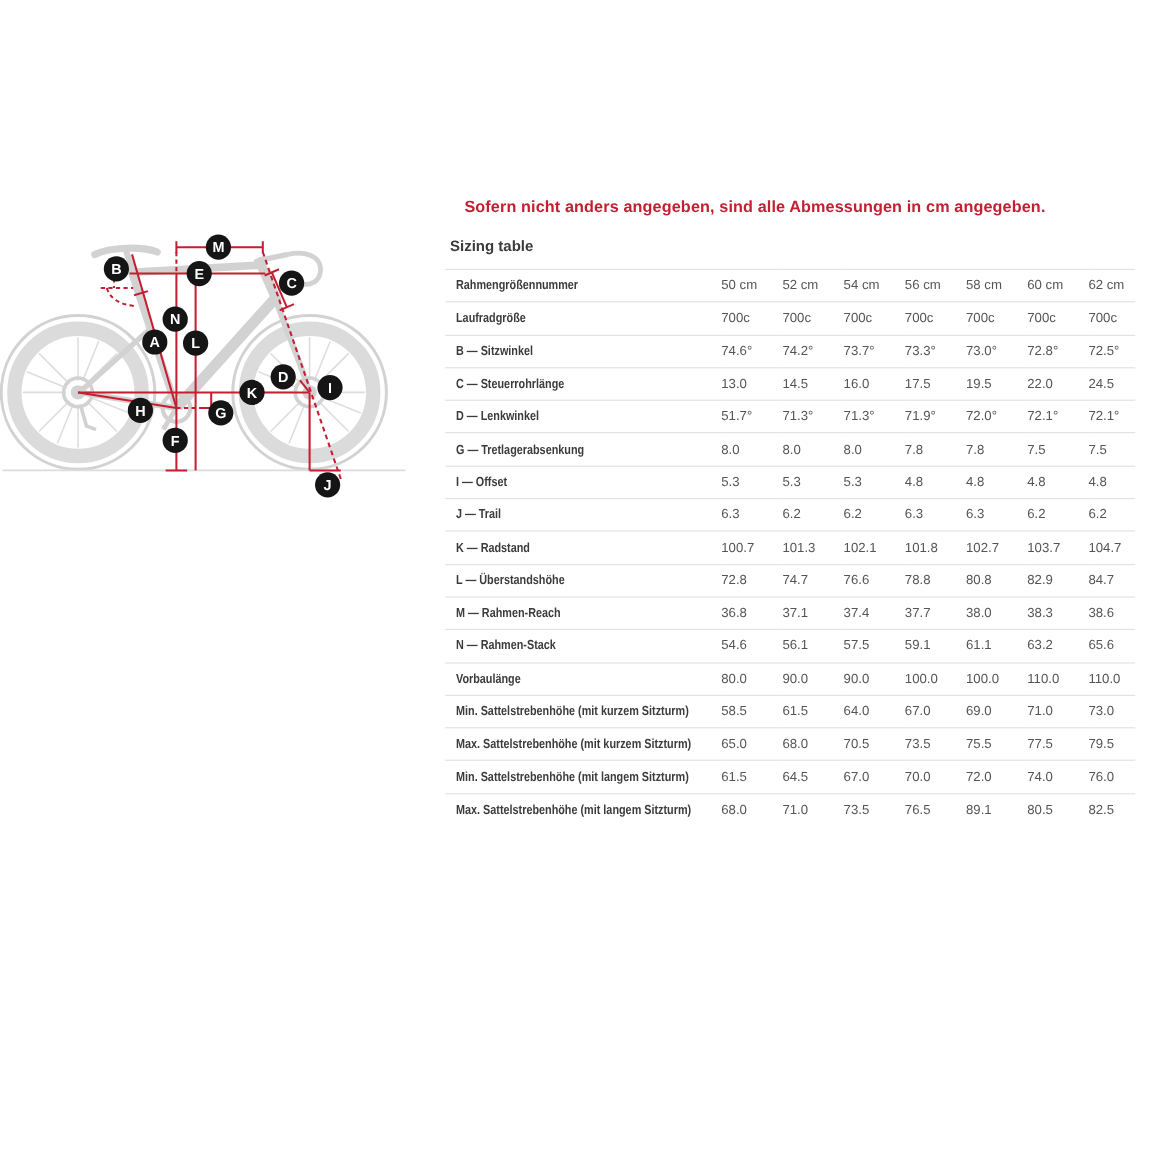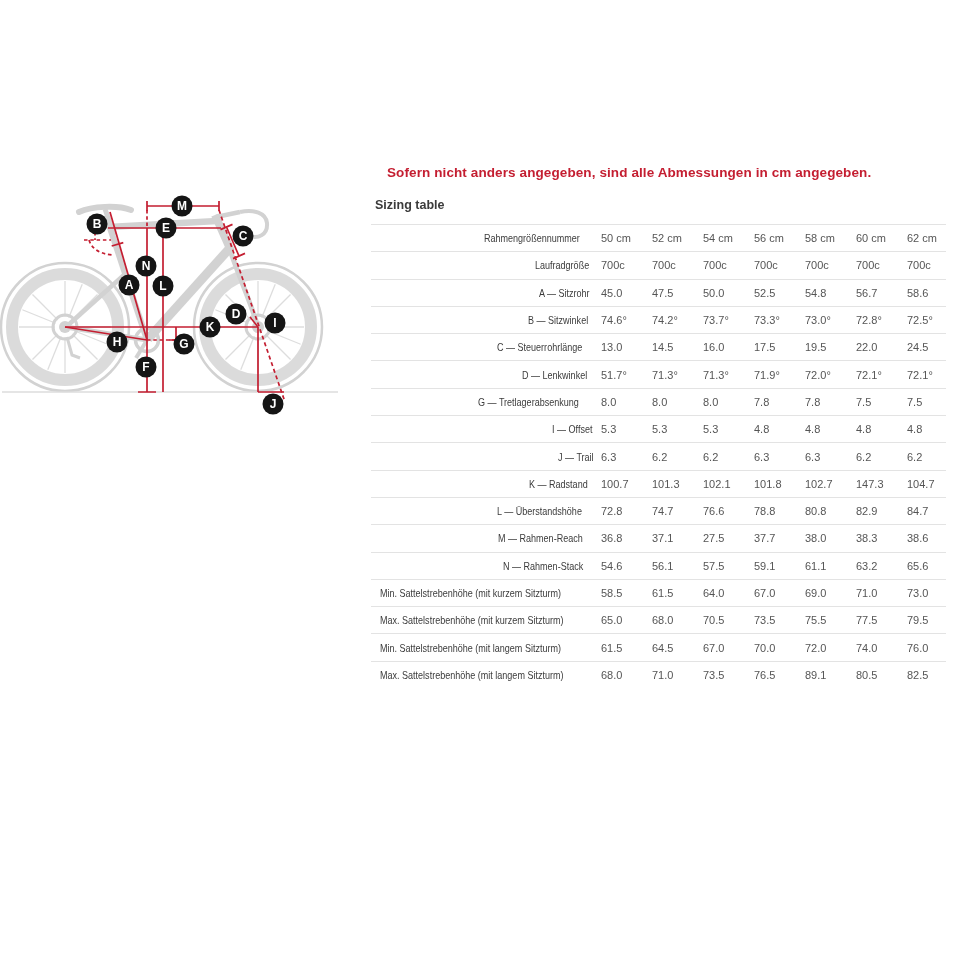--- a/index.html
+++ b/index.html
@@ -6,21 +6,21 @@
   #page{position:relative;width:960px;height:960px;background:#fff;overflow:hidden;
         font-family:"Liberation Sans",sans-serif;}
   .note{position:absolute;left:387px;top:165px;margin:0;font-size:13.5px;font-weight:bold;
         color:var(--accent);letter-spacing:0.1px;}
   .sizing-title{position:absolute;left:375px;top:198px;margin:0;font-size:12.5px;font-weight:bold;
         color:var(--label);text-align:right;}
   table#sizing-table{position:absolute;left:371px;top:224px;width:575px;border-collapse:collapse;
         table-layout:fixed;border-top:1px solid var(--border);}
   #sizing-table th,#sizing-table td{height:26.3px;padding:0;border-bottom:1px solid var(--border);
         text-align:left;vertical-align:middle;font-size:11px;}
-  #sizing-table th{font-weight:normal;color:var(--label);padding-left:9px;text-align:right;}
+  #sizing-table th{font-weight:bold;color:var(--label);padding-left:9px;}
   #sizing-table td{color:var(--value);font-weight:normal;}
   #sizing-table tr:last-child th,#sizing-table tr:last-child td{border-bottom:none;}
   .lbl{display:inline-block;white-space:nowrap;transform:scaleX(0.82);transform-origin:0 50%;}
   #diagram{position:absolute;left:0;top:165px;width:345px;height:255px;}
   #markers text{font-family:"Liberation Sans",sans-serif;}
 </style>
 </head>
 <body>
 
 <div id="page">
@@ -192,30 +192,20 @@
           <th><span class="lbl">Laufradgröße</span></th>
           <td>700c</td>
           <td>700c</td>
           <td>700c</td>
           <td>700c</td>
           <td>700c</td>
           <td>700c</td>
           <td>700c</td>
         </tr>
         <tr>
-          <th><span class="lbl">A — Sitzrohr</span></th>
-          <td>45.0</td>
-          <td>47.5</td>
-          <td>50.0</td>
-          <td>52.5</td>
-          <td>54.8</td>
-          <td>56.7</td>
-          <td>58.6</td>
-        </tr>
-        <tr>
           <th><span class="lbl">B — Sitzwinkel</span></th>
           <td>74.6°</td>
           <td>74.2°</td>
           <td>73.7°</td>
           <td>73.3°</td>
           <td>73.0°</td>
           <td>72.8°</td>
           <td>72.5°</td>
         </tr>
         <tr>
@@ -268,54 +258,64 @@
           <td>6.2</td>
           <td>6.2</td>
         </tr>
         <tr>
           <th><span class="lbl">K — Radstand</span></th>
           <td>100.7</td>
           <td>101.3</td>
           <td>102.1</td>
           <td>101.8</td>
           <td>102.7</td>
-          <td>147.3</td>
+          <td>103.7</td>
           <td>104.7</td>
         </tr>
         <tr>
           <th><span class="lbl">L — Überstandshöhe</span></th>
           <td>72.8</td>
           <td>74.7</td>
           <td>76.6</td>
           <td>78.8</td>
           <td>80.8</td>
           <td>82.9</td>
           <td>84.7</td>
         </tr>
         <tr>
           <th><span class="lbl">M — Rahmen-Reach</span></th>
           <td>36.8</td>
           <td>37.1</td>
-          <td>27.5</td>
+          <td>37.4</td>
           <td>37.7</td>
           <td>38.0</td>
           <td>38.3</td>
           <td>38.6</td>
         </tr>
         <tr>
           <th><span class="lbl">N — Rahmen-Stack</span></th>
           <td>54.6</td>
           <td>56.1</td>
           <td>57.5</td>
           <td>59.1</td>
           <td>61.1</td>
           <td>63.2</td>
           <td>65.6</td>
         </tr>
         <tr>
+          <th><span class="lbl">Vorbaulänge</span></th>
+          <td>80.0</td>
+          <td>90.0</td>
+          <td>90.0</td>
+          <td>100.0</td>
+          <td>100.0</td>
+          <td>110.0</td>
+          <td>110.0</td>
+        </tr>
+        <tr>
           <th><span class="lbl">Min. Sattelstrebenhöhe (mit kurzem Sitzturm)</span></th>
           <td>58.5</td>
           <td>61.5</td>
           <td>64.0</td>
           <td>67.0</td>
           <td>69.0</td>
           <td>71.0</td>
           <td>73.0</td>
         </tr>
         <tr>

